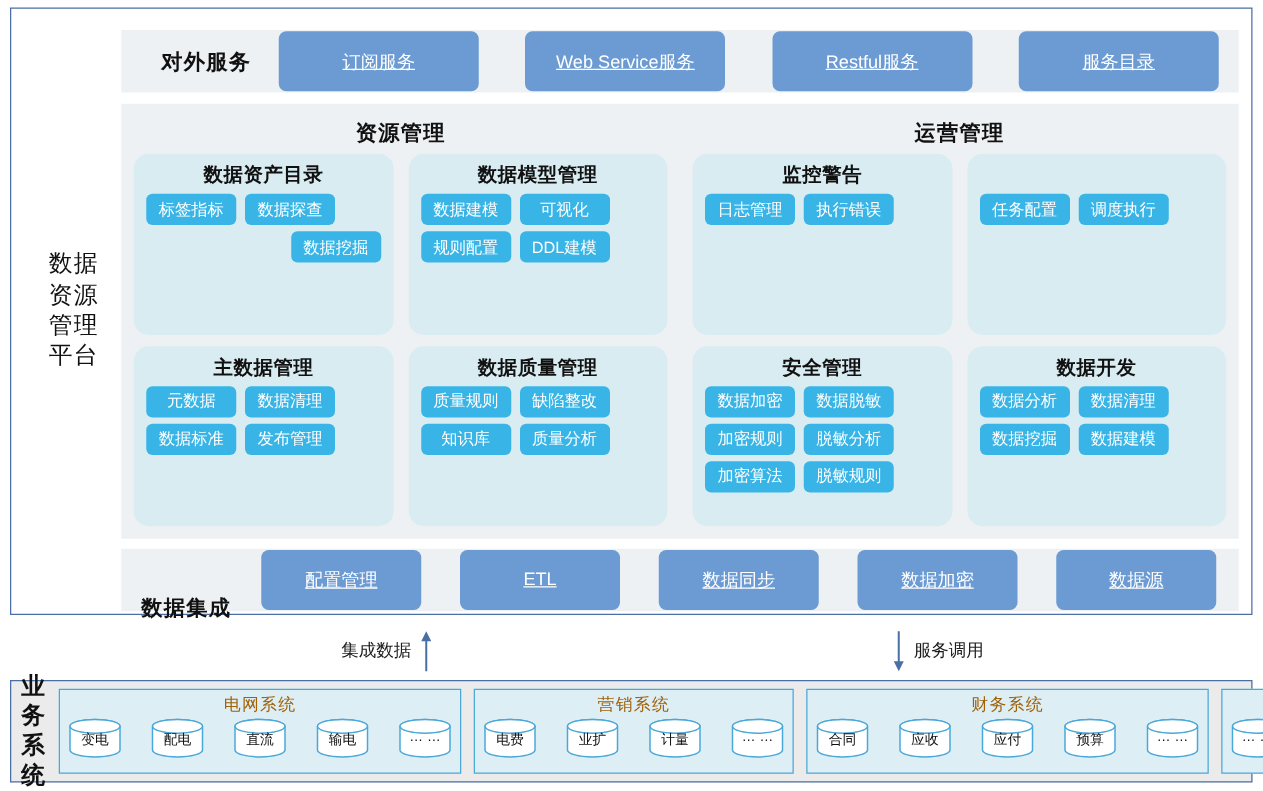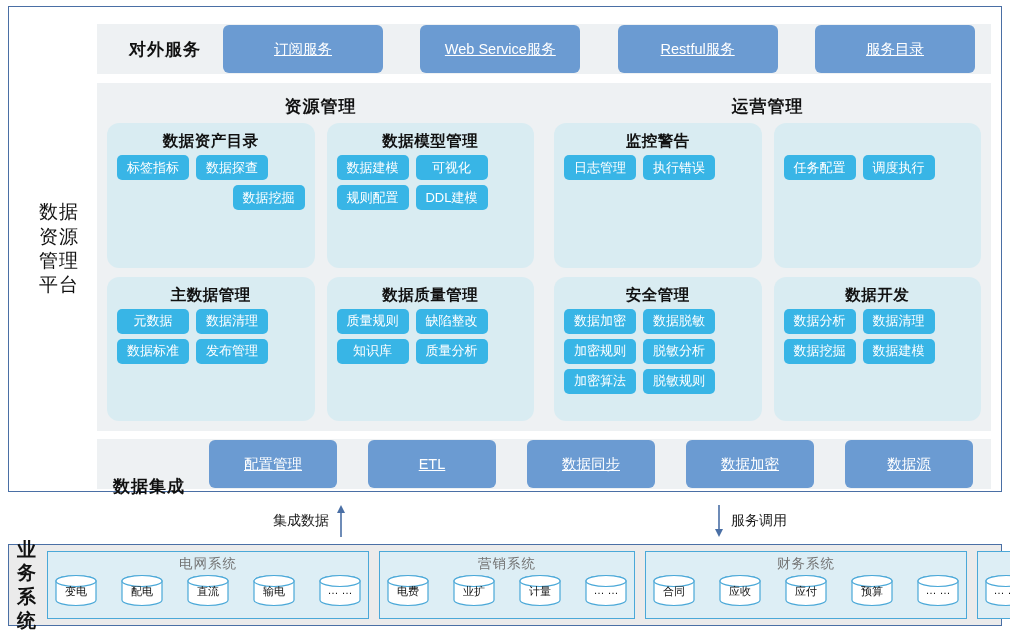--- a/index.html
+++ b/index.html
@@ -199,21 +199,21 @@
   .biz-group {
     background: #ddeef5;
     border: 1px solid #4aa8d8;
     flex: 1;
     display: flex; flex-direction: column;
     align-items: center;
     padding: 2px 6px 5px 6px;
   }
   .biz-group-title {
     font-size: 13.5px;
-    color: #737373;
+    color: #a16207;
     height: 20px; line-height: 20px;
     letter-spacing: 1px;
   }
   .cyl-row { display: flex; gap: 22px; align-items: flex-end; }
   .cyl {
     position: relative;
     width: 44px; height: 33px;
   }
   .cyl svg { position: absolute; left: 0; top: 0; }
   .cyl-label {

